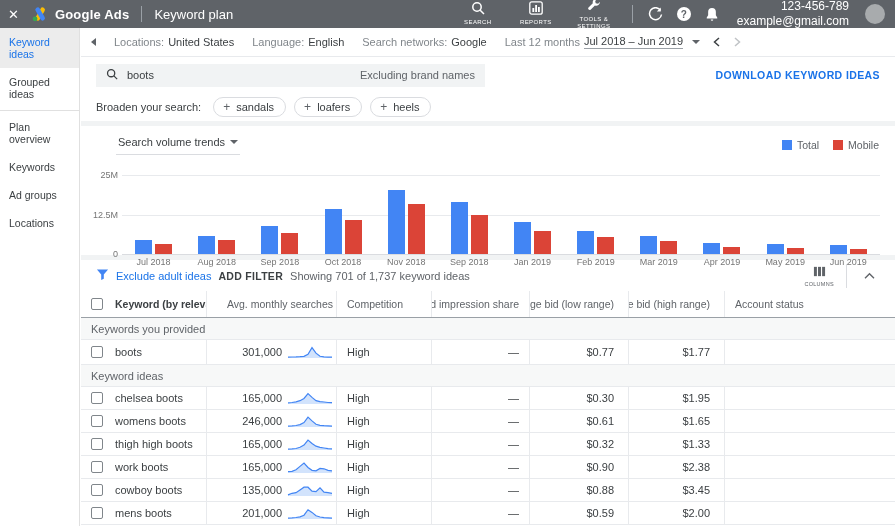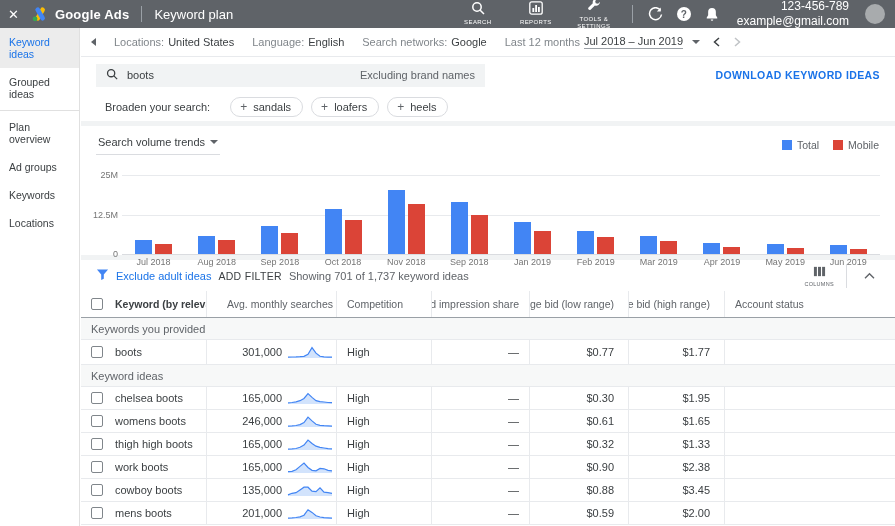--- a/index.html
+++ b/index.html
@@ -42,46 +42,46 @@
   .caret { width:0; height:0; border-left:4px solid transparent; border-right:4px solid transparent; border-top:4px solid #5f6368; margin-left:5px; }
   .chev { display:flex; align-items:center; cursor:pointer; margin-left:-6px; }
 
   
   .searchrow { height:36px; display:flex; align-items:center; padding:0 15px; }
   .searchbox { width:389px; height:23px; background:#f1f3f4; display:flex; align-items:center; padding:0 10px; gap:9px; cursor:text; }
   .search-note { margin-left:auto; color:#5f6368; }
   .download { margin-left:auto; color:#1a73e8; font-weight:bold; font-size:10.5px; letter-spacing:.4px; cursor:pointer; }
 
   
-  .broadenrow { height:28px; display:flex; align-items:center; padding:0 15px; gap:20px;margin-left:9px; }
+  .broadenrow { height:28px; display:flex; align-items:center; padding:0 15px; gap:12px; }
   .chip { display:inline-flex; align-items:center; gap:6px; height:20px; border:1px solid #dadce0; border-radius:11px; padding:0 11px 0 9px; cursor:pointer; background:#fff; }
   .chip-plus { color:#5f6368; font-size:12px; line-height:1; }
 
   
   .chartcard { background:#fff; padding:8px 15px 0; position:relative; height:129px; }
-  .svt { display:inline-flex; align-items:center; border-bottom:1px solid #dadce0; padding:2px 2px 6px 2px; cursor:pointer; font-size:11px; color:#3c4043; }
+  .svt { display:inline-flex; align-items:center; border-bottom:1px solid #dadce0; padding:2px 2px 6px 2px; cursor:pointer; font-size:11px; color:#3c4043;margin-left:20px; }
   .legend { position:absolute; right:16px; top:13px; display:flex; gap:14px; align-items:center; }
   .leg-item { display:flex; align-items:center; gap:5px; color:#5f6368; font-size:10.5px; }
   .leg-swatch { width:10px; height:10px; display:inline-block; }
   .chartwrap { display:flex; margin-top:20px; }
   .yaxis { width:26px; position:relative; height:79px; }
   .ytick { position:absolute; right:4px; font-size:9px; color:#757575; transform:translateY(-50%); }
   .plot { flex:1; position:relative; height:79px; }
   .gridline { position:absolute; left:0; right:0; height:1px; background:#e8eaed; }
   .gridline.zero { background:#dadce0; }
   .bars { position:absolute; left:0; right:0; top:0; bottom:0; display:flex; justify-content:space-around; align-items:flex-end; }
   .bar-group { display:flex; align-items:flex-end; gap:3px; height:100%; }
   .bar { width:17px; }
   .xlabels { display:flex; justify-content:space-around; margin-left:26px; margin-top:3px; }
   .x-label { width:63px; text-align:center; font-size:9px; color:#757575; }
 
   
   .toolbar { height:31px; display:flex; align-items:center; padding:0 15px; gap:7px; }
   .link-blue { color:#1a73e8; cursor:pointer; }
-  .add-filter { color:#3c4043; font-weight:normal; font-size:10.5px; letter-spacing:.3px; cursor:pointer; }
+  .add-filter { color:#3c4043; font-weight:bold; font-size:10.5px; letter-spacing:.3px; cursor:pointer; }
   .showing { color:#5f6368; }
   .toolbar-right { margin-left:auto; display:flex; align-items:center; gap:12px; }
   .columns-btn { display:flex; flex-direction:column; align-items:center; cursor:pointer; }
   .columns-btn .c-label { font-size:5.5px; color:#5f6368; letter-spacing:.3px; margin-top:1px; }
   .t-vdiv { width:1px; height:24px; background:#dadce0; }
   .collapse-up { cursor:pointer; display:flex; align-items:center; padding:0 4px; }
 
   
   .t-head, .t-row { display:grid; grid-template-columns:32px 93px 130px 95px 98px 99px 96px 1fr; }
   .t-head { height:27px; border-bottom:1px solid #9aa0a6; font-size:10.5px; color:#5f6368; }
@@ -166,22 +166,22 @@
     </div>
     <span class="tb-avatar"></span>
   </div>
 </div>
 
 <nav class="sidebar" id="sidebar">
     <div class="side-item active">Keyword ideas</div>
     <div class="side-item">Grouped ideas</div>
     <div class="side-div"></div>
     <div class="side-item">Plan overview</div>
+    <div class="side-item">Keywords</div>
     <div class="side-item">Ad groups</div>
-    <div class="side-item">Keywords</div>
     <div class="side-item">Locations</div>
   </nav>
 
 <div class="main">
 
   <div class="settings">
     <span class="collapse-tri"></span>
     <span class="set-group">
       <span class="set-label">Locations:</span>
       <span class="set-value">United States</span>

